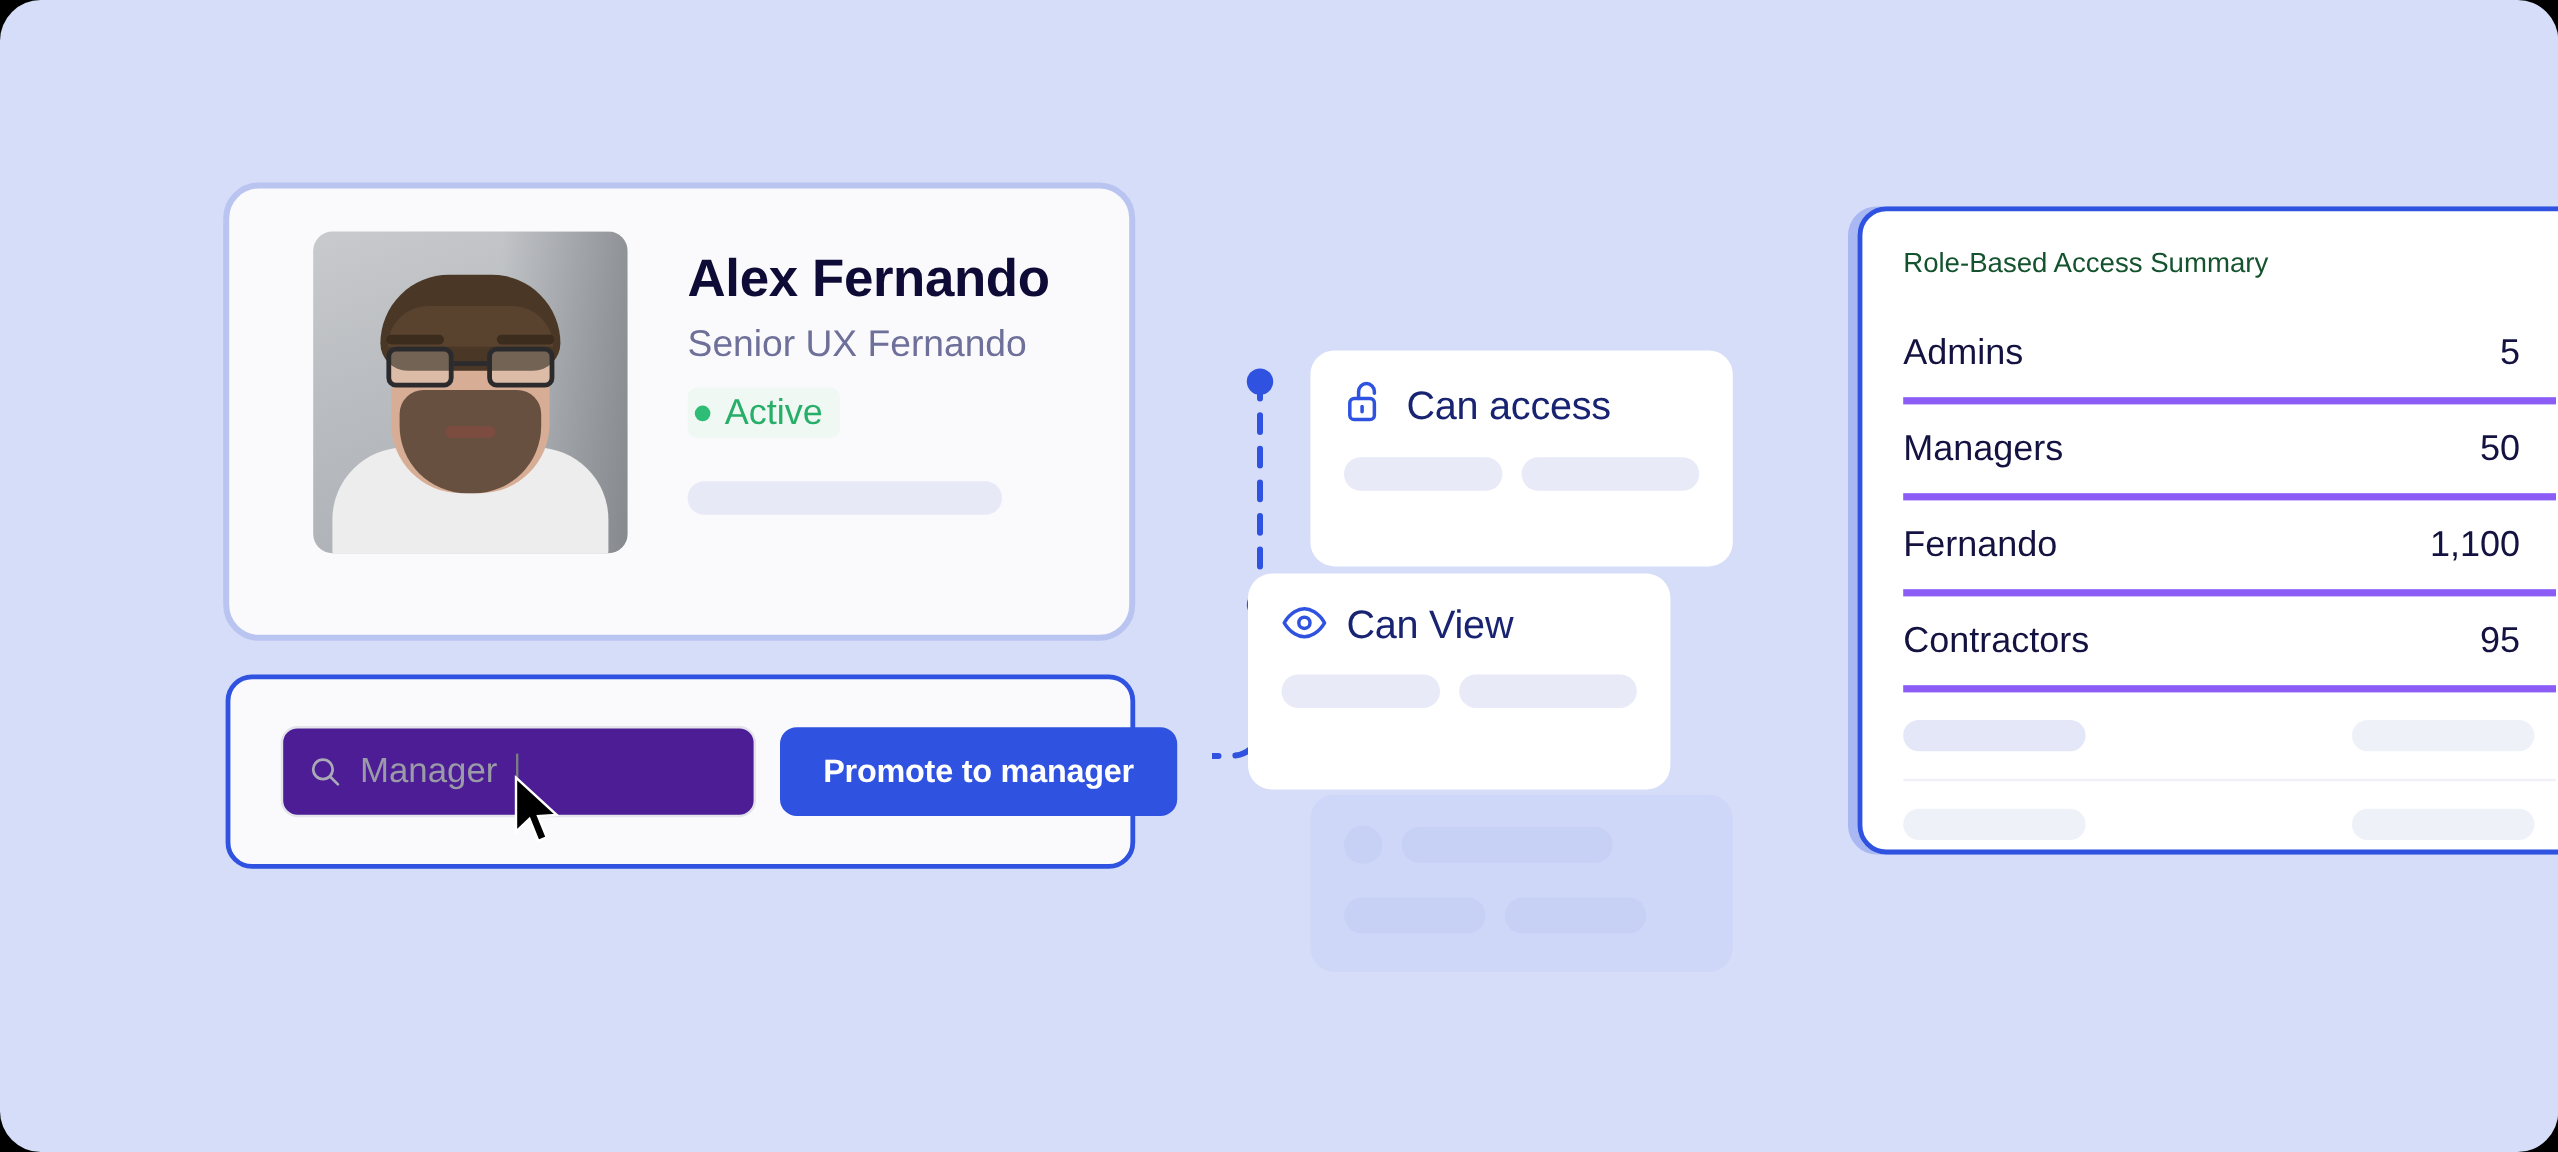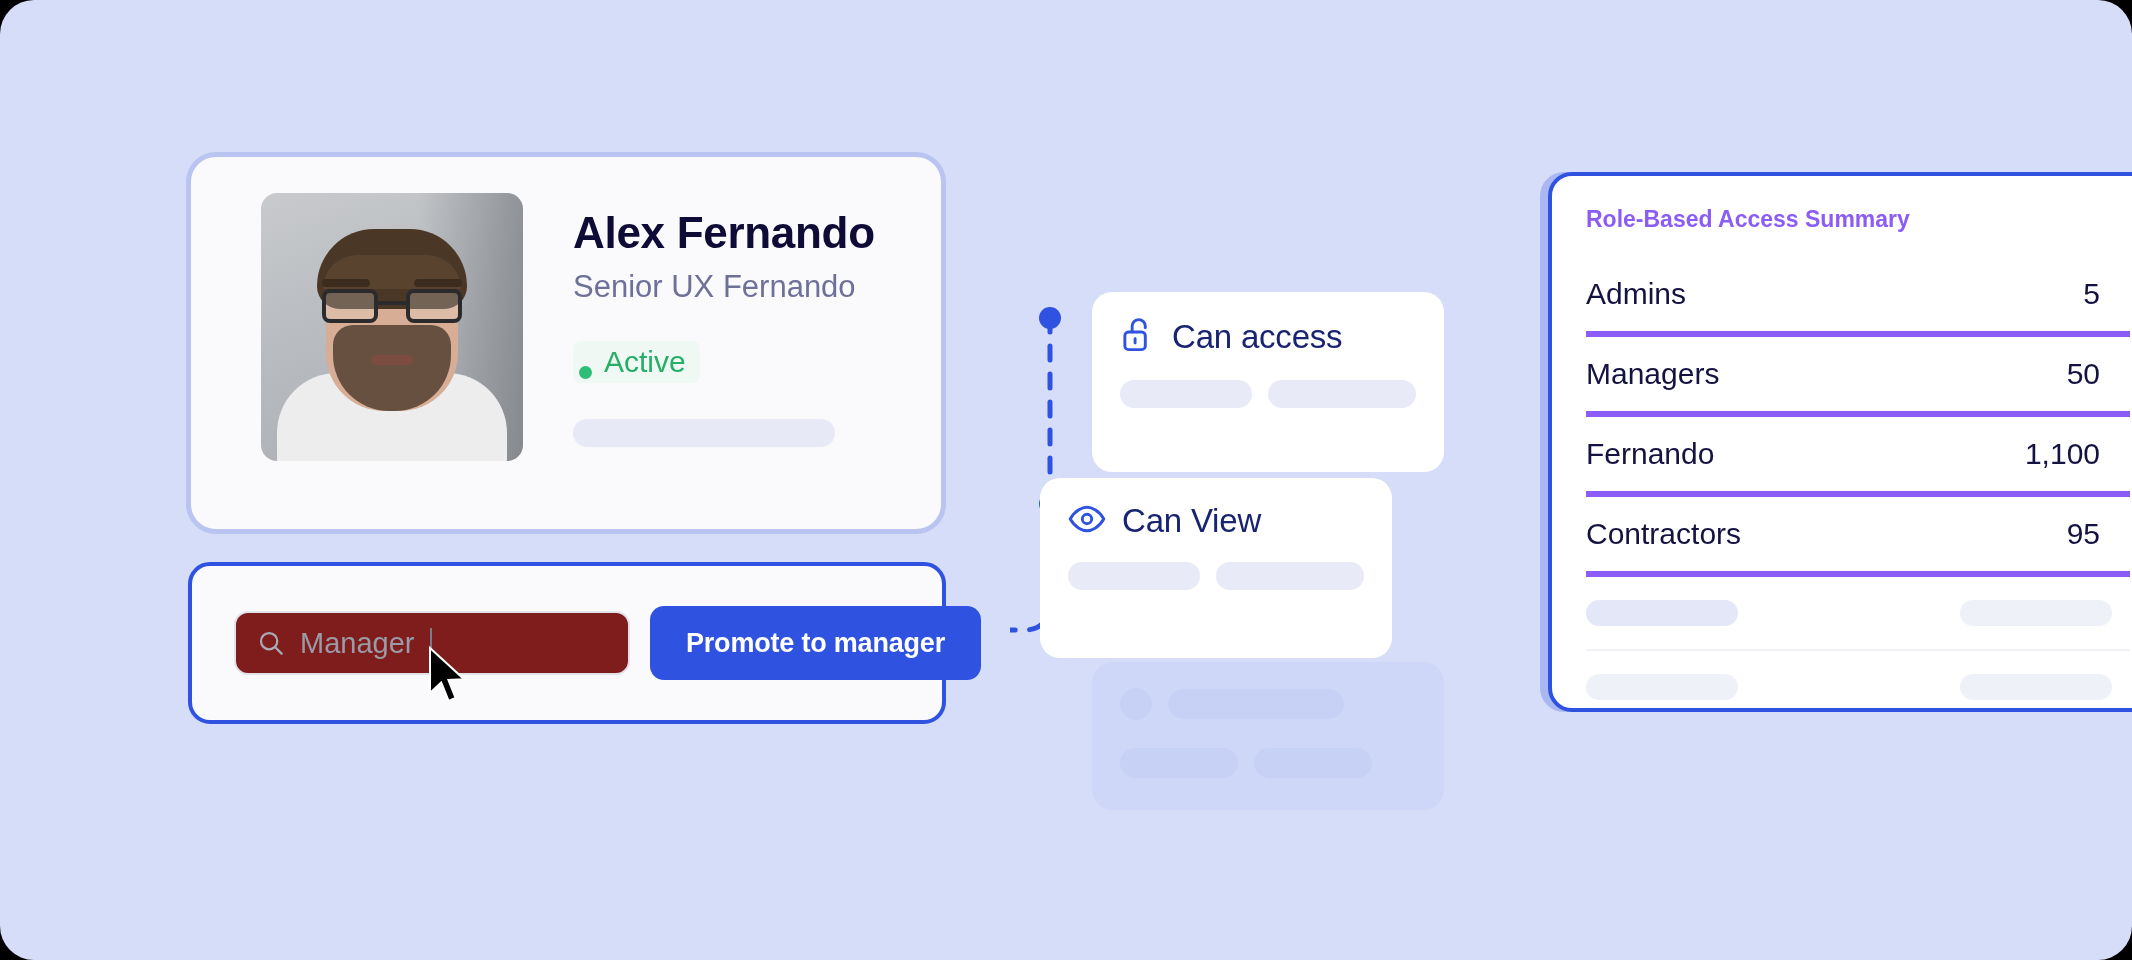--- a/index.html
+++ b/index.html
@@ -115,23 +115,23 @@
     letter-spacing: -0.3px;
     line-height: 1.1;
   }
   #profile-role {
     margin-top: 12px;
     font-size: 31px;
     color: #6E709A;
     font-weight: 400;
   }
   #status-badge {
-    margin-top: 36px;
+    margin-top: 18px;
     display: inline-flex;
-    align-items: flex-end;
+    align-items: center;
     gap: 12px;
     background: #EFF8F3;
     border-radius: 8px;
     padding: 4px 14px 4px 6px;
   }
   #status-dot {
     width: 13px; height: 13px; border-radius: 50%;
     background: #2EBD76;
     display: inline-block;
   }
@@ -158,22 +158,22 @@
     border-radius: 22px;
     box-sizing: border-box;
     display: flex;
     align-items: center;
     padding: 0 42px;
     gap: 20px;
   }
   #search-box {
     flex: 0 0 auto;
     width: 396px;
-    height: 64px;
-    background: #7f1d1d;
+    height: 76px;
+    background: #4c1d95;
     border: 2px solid #E2E3EB;
     border-radius: 14px;
     display: flex;
     align-items: center;
     padding: 0 20px;
     gap: 14px;
     box-sizing: border-box;
   }
   #search-icon svg { display: block; }
   #search-value {
@@ -292,23 +292,22 @@
     height: 540px;
     background: #FFFFFF;
     border: 4px solid #2F53E0;
     border-radius: 24px;
     box-sizing: border-box;
     padding: 30px 34px 0 34px;
     box-shadow: -8px 0 0 0 #A9B8F3;
   }
   #summary-title {
     font-size: 23px;
-    color: #8b5cf6;
+    color: #14532d;
     margin-bottom: 24px;
-    font-weight: bold;
   }
   .summary-row {
     display: flex;
     align-items: center;
     justify-content: space-between;
     height: 74px;
     border-bottom: 6px solid #8b5cf6;
   }
   .summary-row .label {
     font-size: 30px;

